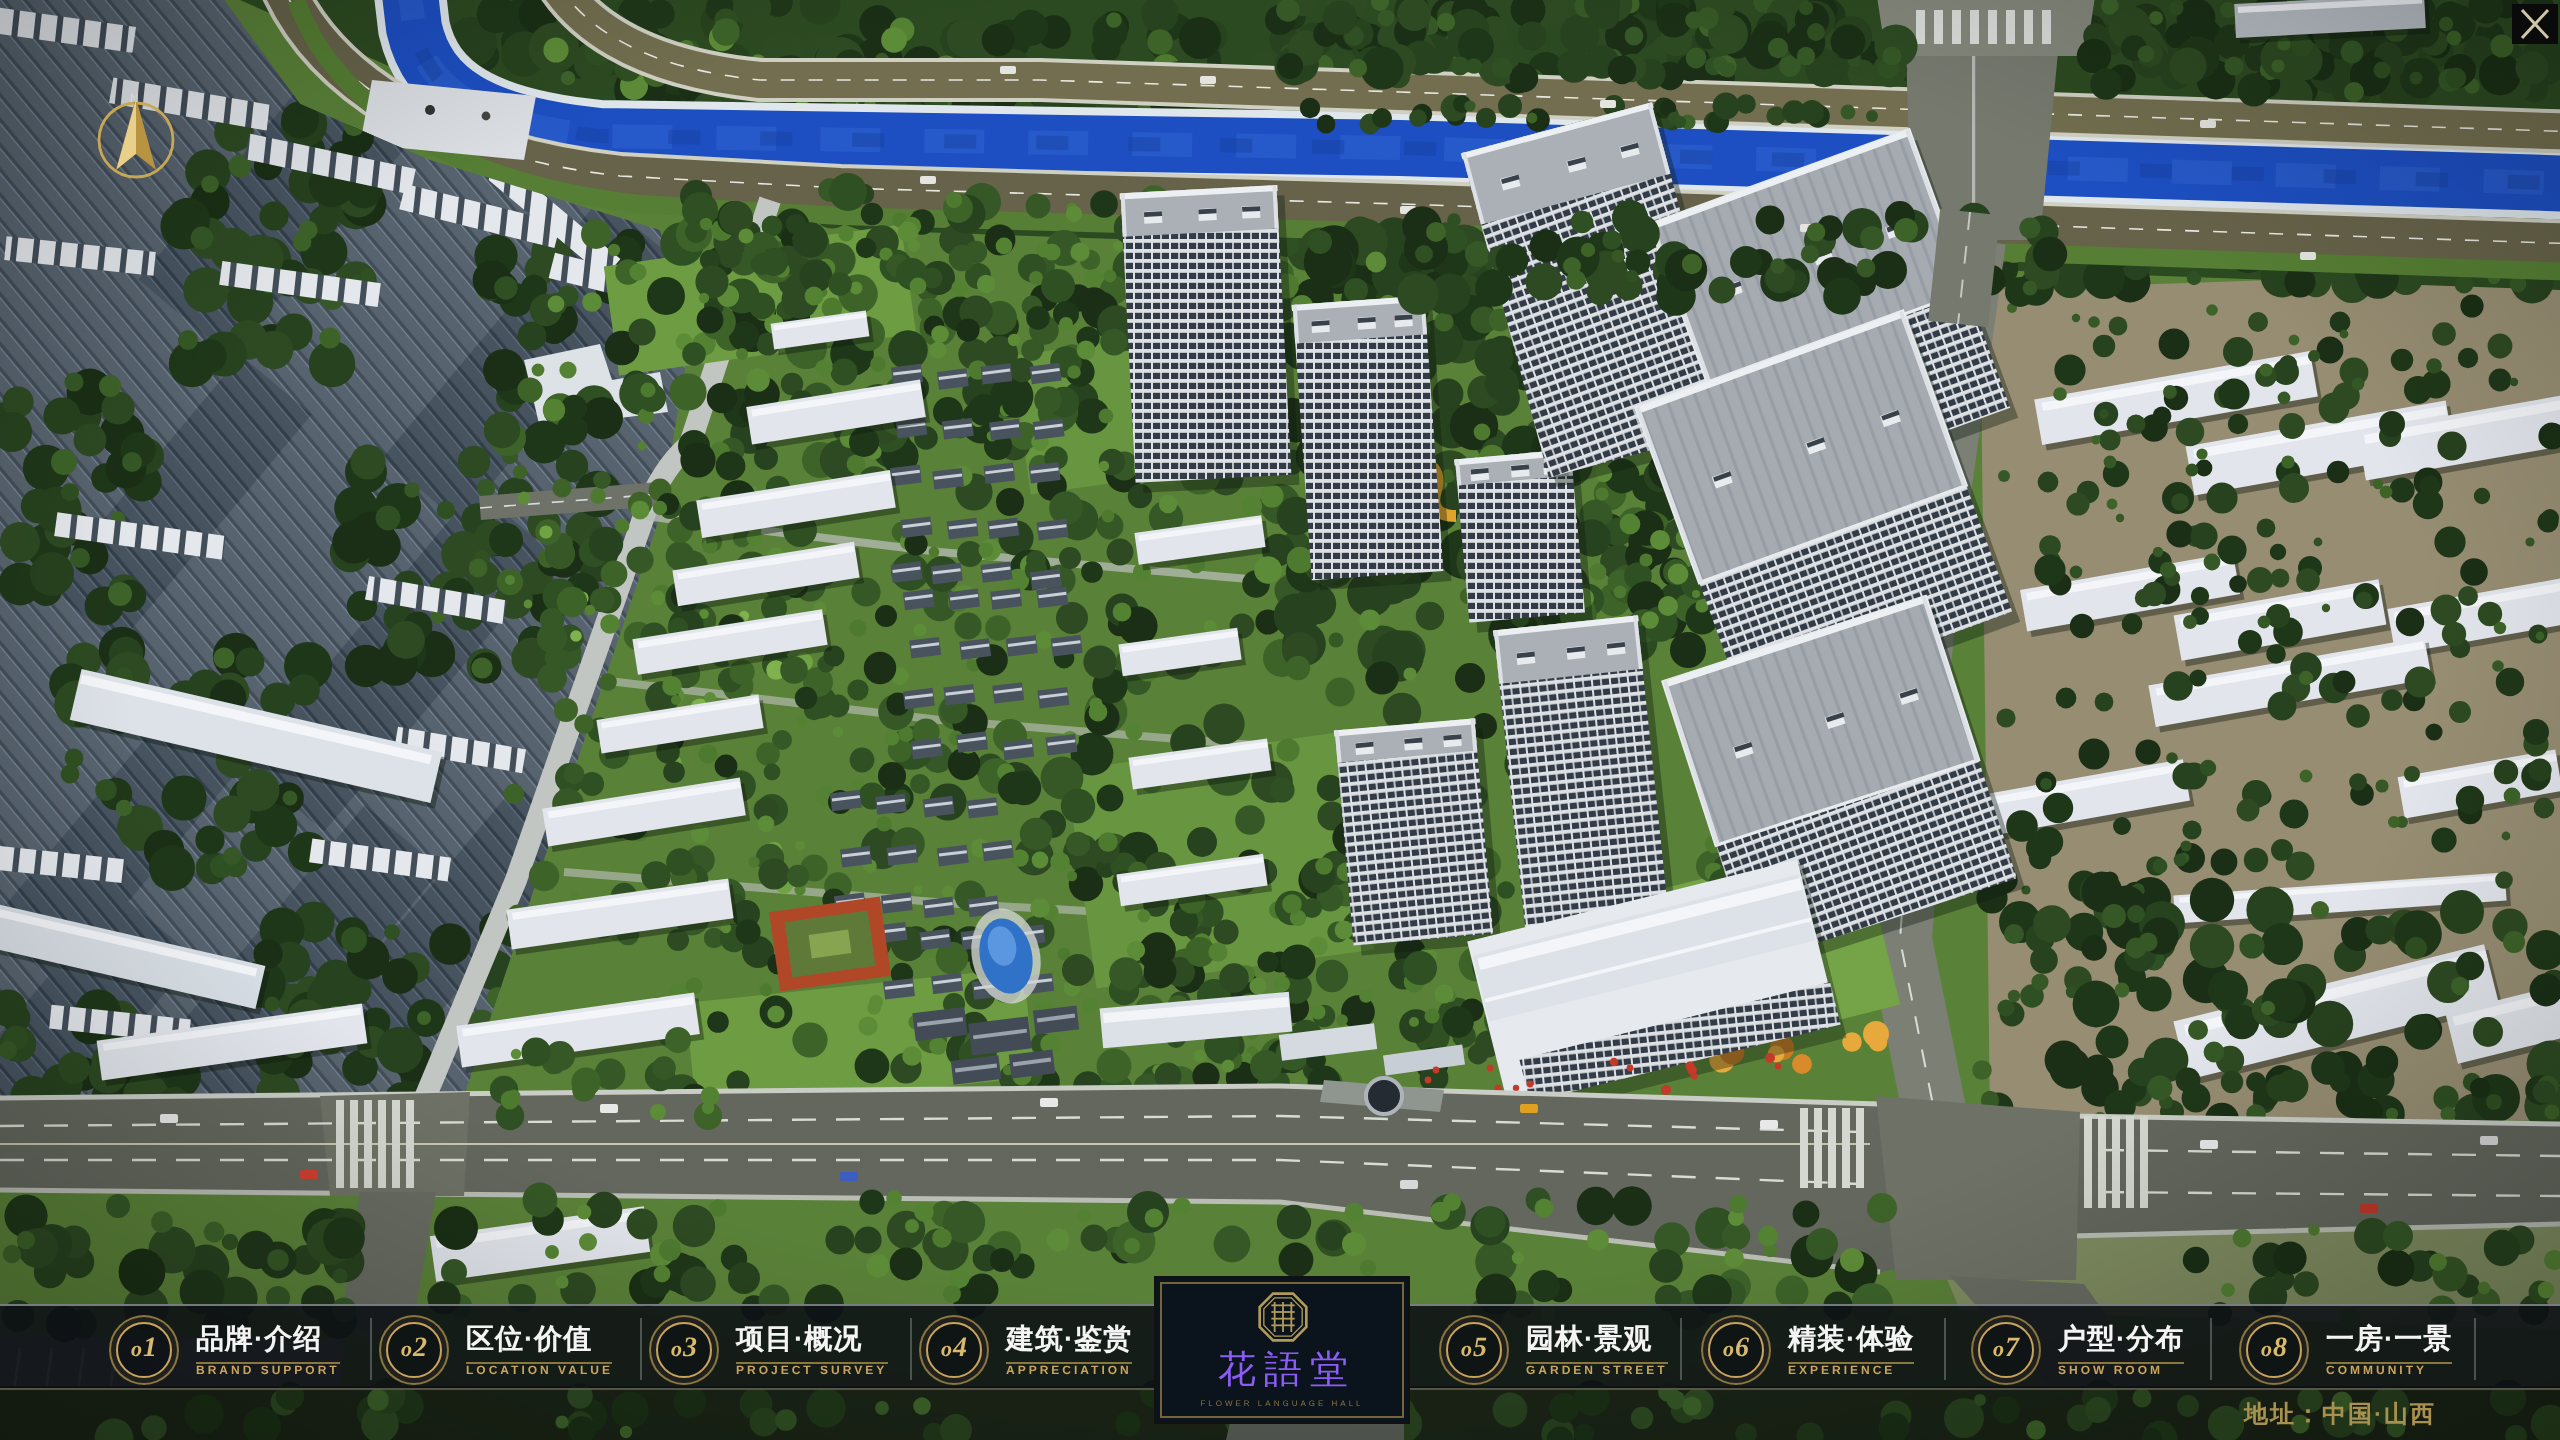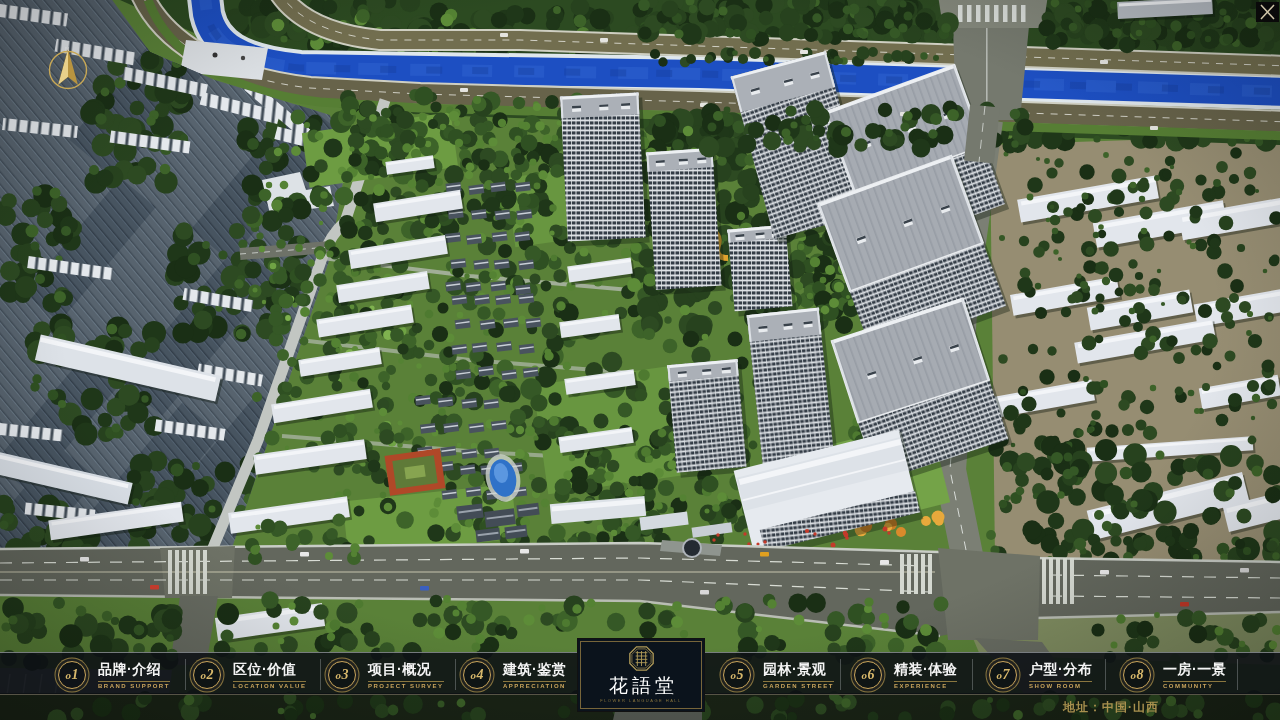--- a/index.html
+++ b/index.html
@@ -16,24 +16,24 @@
 .bo { font-size:11px; margin-right:0.5px; }
 .mtxt { margin-left:12px; }
 .zh { color:#f4f4f4; font-size:14px; font-weight:bold; letter-spacing:0.5px; white-space:nowrap; }
 .ln { height:1px; background:#8a763f; margin:1.5px 0 1px; }
 .en { color:#c9a45c; font-size:6px; letter-spacing:1.5px; font-weight:bold; white-space:nowrap; }
 .sep { position:absolute; top:6px; width:1px; height:31px; background:rgba(180,185,190,0.35); }
 #logo { position:absolute; left:577px; top:638px; width:128px; height:74px;
   background:#0b131c; border:1px solid #111; box-shadow:inset 0 0 0 2px #0b131c, inset 0 0 0 3px #77653a;
   text-align:center; }
 #emb { margin:7px auto 1px; width:25px; height:25px; }
-#lt { color:#ffffff; font-family:Liberation Sans, sans-serif; font-size:19px; letter-spacing:4px;
+#lt { color:#8b5cf6; font-family:Liberation Mono, monospace; font-size:19px; letter-spacing:4px;
   margin-left:5px; line-height:1.05; }
 #ls { color:#8a763f; font-size:4px; letter-spacing:1.5px; margin-top:2px; }
-#addr { position:absolute; left:1063px; top:699px; color:#a8904e; font-size:12px; font-weight:bold; letter-spacing:1px; }
+#addr { position:absolute; left:1122px; top:699px; color:#a8904e; font-size:12px; font-weight:bold; letter-spacing:1px; }
 #close { position:absolute; left:1256px; top:2px; width:23px; height:20px; background:#0a0a0a; }
 #compass { position:absolute; left:44px; top:44px; }
 </style></head>
 <body>
 <div id="wrap">
 <svg id="scene" width="1280" height="720" viewBox="0 0 1280 720">
       <defs>
 <pattern id="winv" width="9" height="5" patternUnits="userSpaceOnUse">
  <rect width="9" height="5" fill="#dde1e5"></rect>
  <rect x="0.5" y="1.4" width="3.6" height="3.1" fill="#333c46"></rect>

